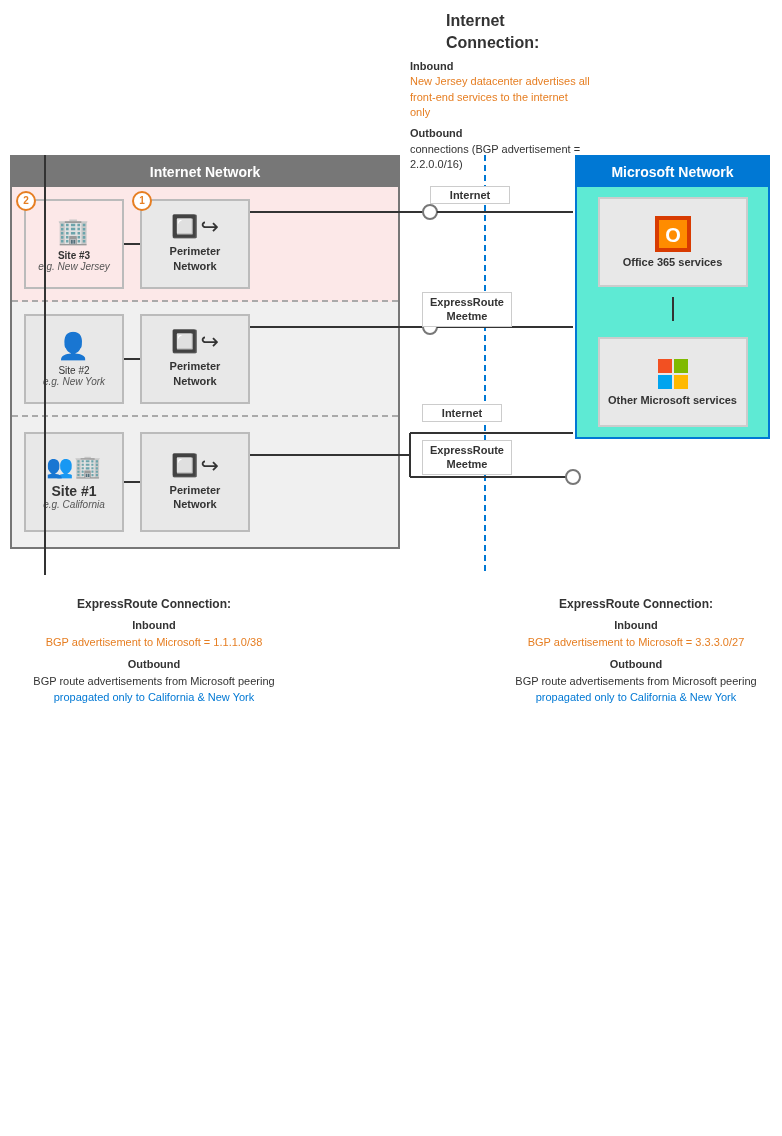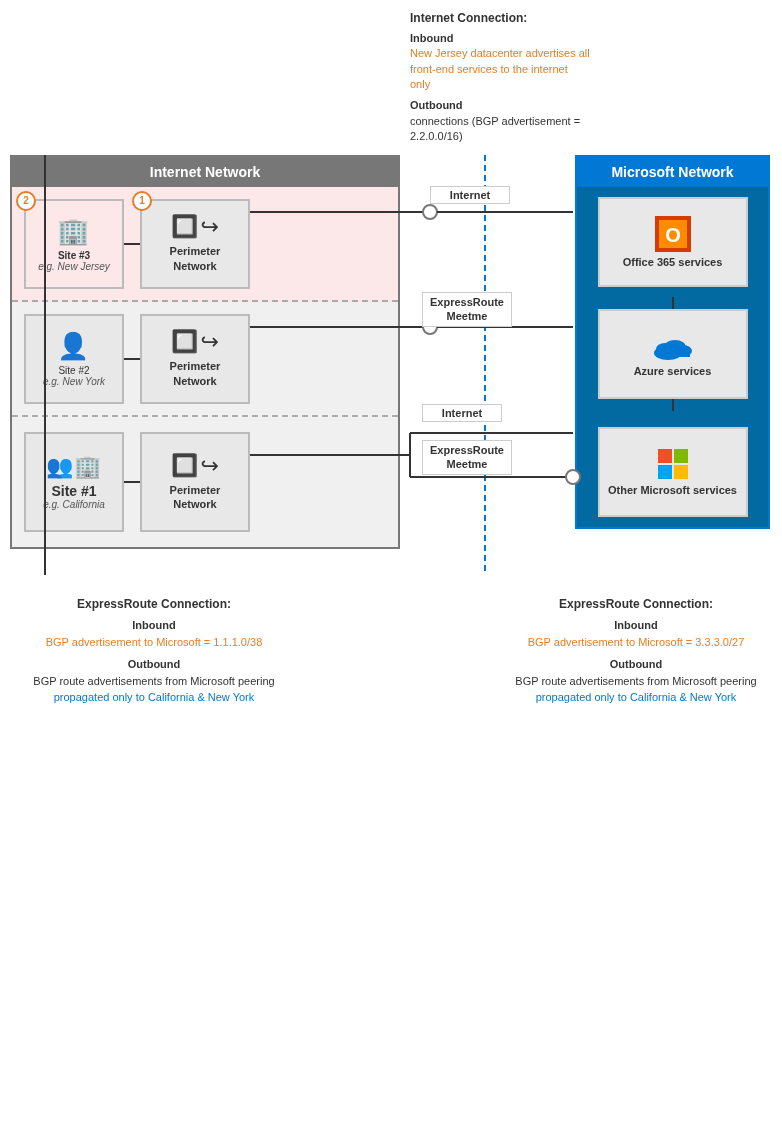--- a/index.html
+++ b/index.html
@@ -19,21 +19,21 @@
       height: 870px;
       margin: 0 auto;
     }
   </style>
 </head>
 <body>
 
 <div class="full-diagram" style="position:relative; width:762px; height:950px; margin:0 auto; margin-top:10px;">
 
   <div style="position:absolute; top:0; left:400px; width:180px; font-size:11px; line-height:1.4;">
-    <div style="font-weight:bold; font-size:12px;">Internet Connection:</div>
+    <div style="font-weight:bold; font-size:16px;margin-left:36px;">Internet Connection:</div>
     <div style="margin-top:4px;">
       <span style="font-weight:bold; display:block;">Inbound</span>
       <span style="color:#e67e22;">New Jersey datacenter advertises all front-end services to the internet only</span>
     </div>
     <div style="margin-top:6px;">
       <span style="font-weight:bold; display:block;">Outbound</span>
       <span>connections (BGP advertisement = 2.2.0.0/16)</span>
     </div>
   </div>
 
@@ -93,46 +93,35 @@
       <div style="background:#e8e8e8; border:2px solid #bbb; width:110px; min-height:100px; display:flex; flex-direction:column; align-items:center; justify-content:center; text-align:center; padding:6px;">
         <div style="display:flex; flex-direction:row; font-size:22px; margin-bottom:4px;">
           <span>🔲</span>
           <span style="margin-left:2px;">↪</span>
         </div>
         <div style="font-weight:bold; font-size:11px; line-height:1.3;">Perimeter<br>Network</div>
       </div>
     </div>
   </div>
 
-  <div style="position:absolute; top:145px; left:565px; width:195px; border:2px solid #0078d4; background:#0369a1;">
+  <div style="position:absolute; top:145px; left:565px; width:195px; border:2px solid #0078d4; background:#5eead4;">
     <div style="background:#0078d4; color:#fff; font-weight:bold; font-size:14px; text-align:center; padding:7px;">Microsoft Network</div>
 
     <div style="margin:10px auto; background:#e8e8e8; border:2px solid #ccc; width:150px; min-height:90px; display:flex; flex-direction:column; align-items:center; justify-content:center; text-align:center; padding:8px;">
 
       <svg width="36" height="36" viewBox="0 0 36 36" style="margin-bottom:4px;">
         <rect width="36" height="36" fill="#D83B01"></rect>
         <rect x="4" y="4" width="28" height="28" fill="#FF8C00"></rect>
         <text x="18" y="26" text-anchor="middle" font-size="20" fill="white" font-weight="bold">O</text>
       </svg>
       <div style="font-weight:bold; font-size:11px;">Office 365 services</div>
     </div>
 
     <div style="width:2px; height:12px; background:#333; margin:0 auto;"></div>
 
-    <div style="margin:0 auto; background:#e8e8e8; border:2px solid #ccc; width:150px; min-height:90px; display:flex; flex-direction:column; align-items:center; justify-content:center; text-align:center; padding:8px;">
-
-      <svg width="40" height="30" viewBox="0 0 40 30" style="margin-bottom:4px;">
-        <ellipse cx="15" cy="22" rx="14" ry="7" fill="#0078d4"></ellipse>
-        <ellipse cx="12" cy="18" rx="9" ry="6" fill="#0078d4"></ellipse>
-        <ellipse cx="22" cy="16" rx="11" ry="7" fill="#0078d4"></ellipse>
-        <ellipse cx="30" cy="20" rx="9" ry="6" fill="#0078d4"></ellipse>
-        <rect x="3" y="20" width="34" height="6" fill="#0078d4"></rect>
-      </svg>
-      <div style="font-weight:bold; font-size:11px;">Azure services</div>
-    </div>
 
     <div style="width:2px; height:12px; background:#333; margin:0 auto;"></div>
 
     <div style="margin:16px auto 10px; background:#e8e8e8; border:2px solid #ccc; width:150px; min-height:90px; display:flex; flex-direction:column; align-items:center; justify-content:center; text-align:center; padding:8px;">
       <svg width="32" height="32" viewBox="0 0 32 32" style="margin-bottom:4px;">
         <rect x="1" y="1" width="14" height="14" fill="#F25022"></rect>
         <rect x="17" y="1" width="14" height="14" fill="#7FBA00"></rect>
         <rect x="1" y="17" width="14" height="14" fill="#00A4EF"></rect>
         <rect x="17" y="17" width="14" height="14" fill="#FFB900"></rect>
       </svg>

